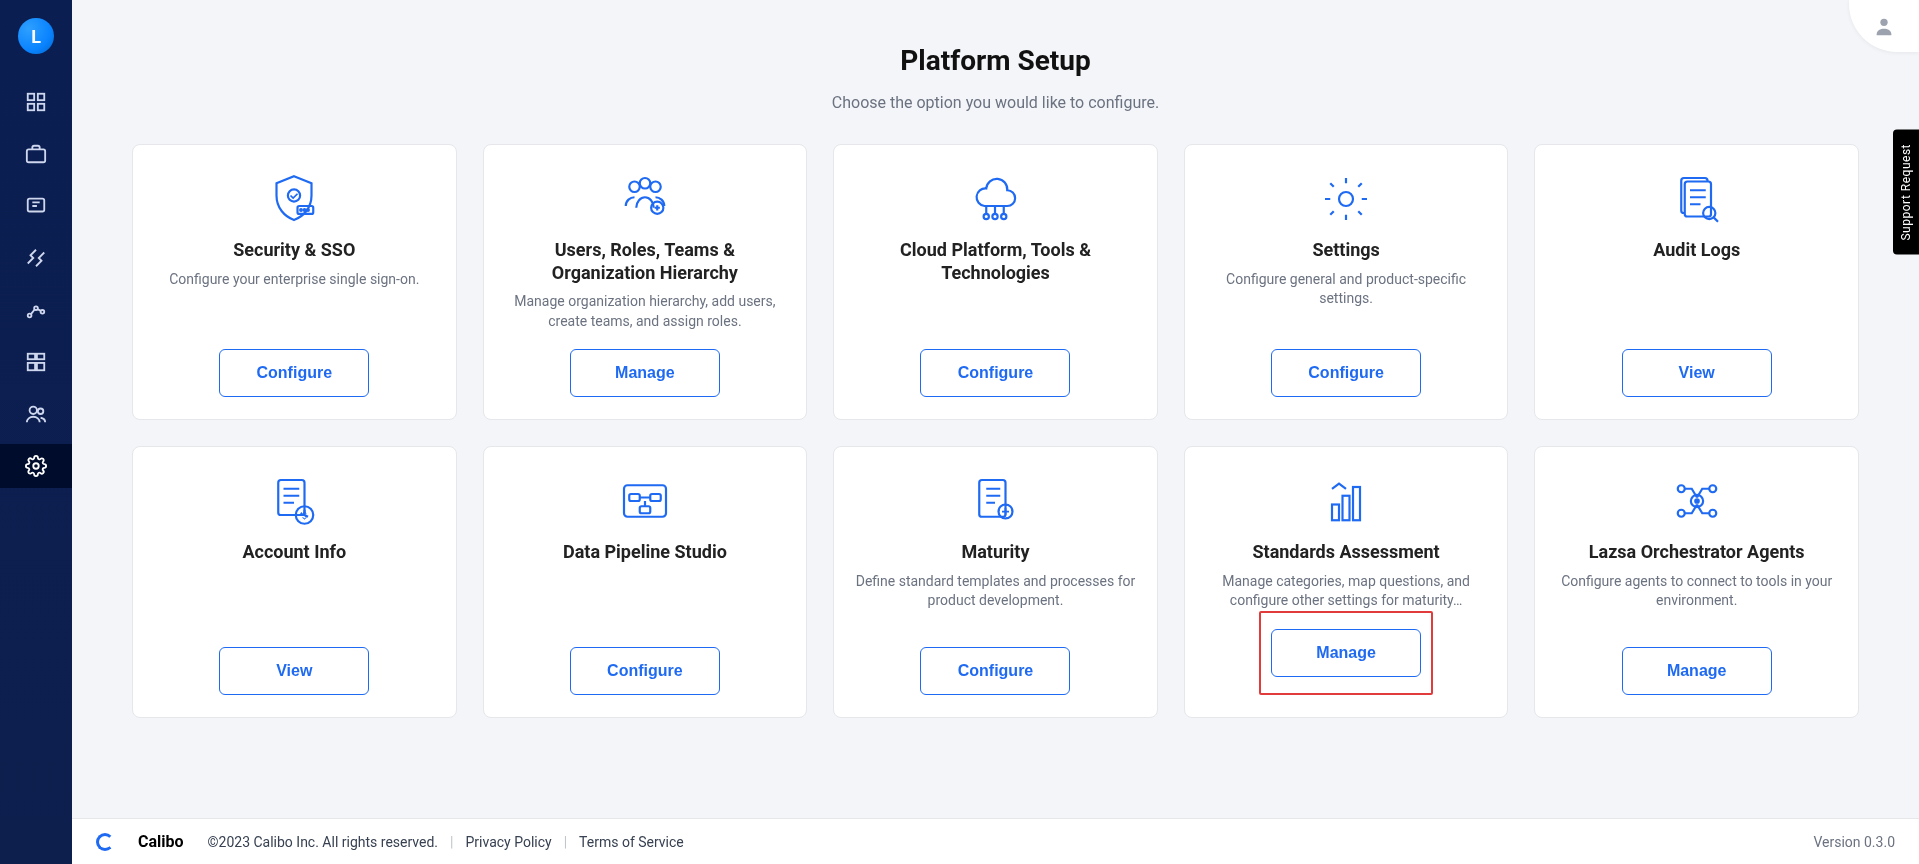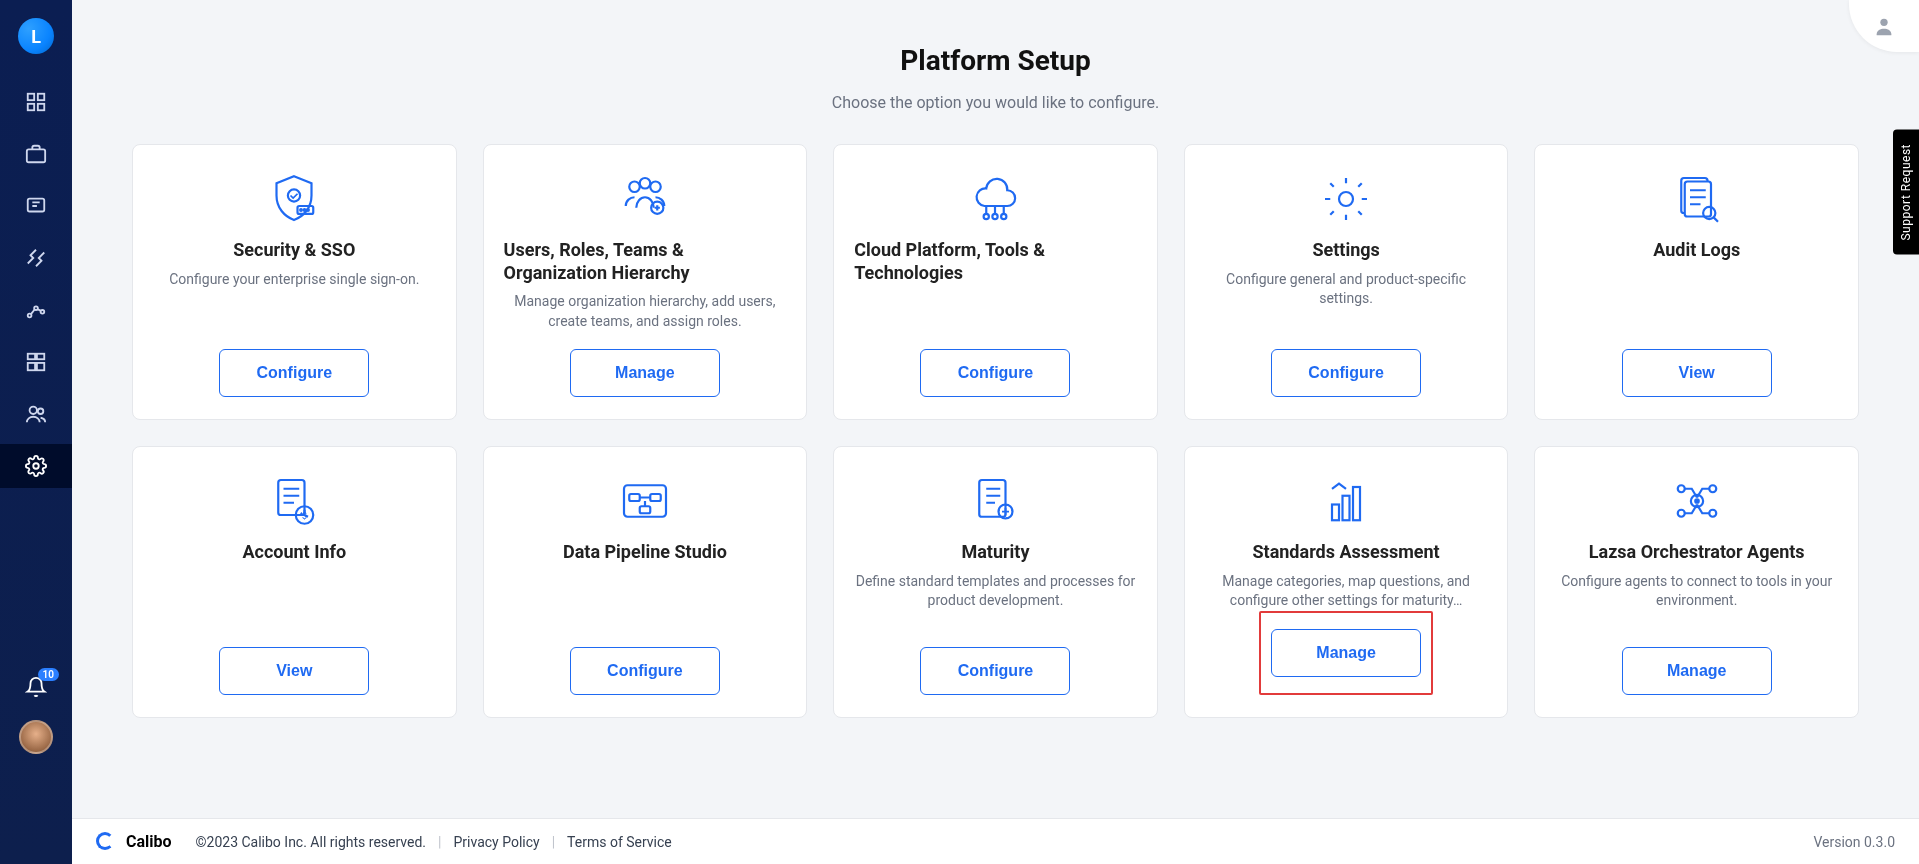--- a/index.html
+++ b/index.html
@@ -148,20 +148,21 @@
     height:56px;
     display:flex; align-items:center; justify-content:center;
     color:var(--primary-blue);
     margin-bottom:12px;
   }
   .card .card-icon svg{width:56px;height:56px;}
   .card h3{
     margin:0 0 8px;
     font-size:18px;
     font-weight:700;
+    text-align:center;
     line-height:1.25;
   }
   .card p{
     margin:0;
     font-size:14px;
     color:var(--muted);
     text-align:center;
     line-height:1.4;
   }
   .card .action{
@@ -191,21 +192,21 @@
     left:var(--sidebar-w); right:0; bottom:0;
     height:46px;
     background:#fff;
     border-top:1px solid var(--card-border);
     display:flex; align-items:center;
     padding:0 24px;
     font-size:14px;
     color:var(--footer-text);
   }
   .footer .brand{
-    display:flex; align-items:flex-start; gap:12px;
+    display:flex; align-items:flex-end; gap:24px;
     font-weight:700; font-size:16px; color:#000;
     margin-right:24px;
   }
   .footer .brand .logo-ring{
     width:18px;height:18px;border:3px solid var(--primary-blue);border-radius:50%;
     border-right-color:transparent;
   }
   .footer a{ color:var(--footer-text); text-decoration:none; }
   .footer .sep{ margin:0 12px; color:#c0c4cc; }
   .footer .version{ margin-left:auto; color:var(--muted); }
@@ -269,30 +270,20 @@
         </svg>
     </div>
     <div class="nav-item active">
       <svg viewBox="0 0 24 24" fill="none" stroke="currentColor" stroke-width="2">
           <circle cx="12" cy="12" r="3"></circle>
           <path d="M19.4 15a1.7 1.7 0 0 0 .34 1.87l.06.06a2 2 0 1 1-2.83 2.83l-.06-.06a1.7 1.7 0 0 0-1.87-.34 1.7 1.7 0 0 0-1.04 1.56V21a2 2 0 1 1-4 0v-.09a1.7 1.7 0 0 0-1.04-1.55 1.7 1.7 0 0 0-1.87.34l-.06.06a2 2 0 1 1-2.83-2.83l.06-.06A1.7 1.7 0 0 0 4.6 15a1.7 1.7 0 0 0-1.56-1.04H3a2 2 0 1 1 0-4h.09A1.7 1.7 0 0 0 4.64 8.9a1.7 1.7 0 0 0-.34-1.87l-.06-.06A2 2 0 1 1 7.07 4.14l.06.06a1.7 1.7 0 0 0 1.87.34h0A1.7 1.7 0 0 0 10.04 3V3a2 2 0 1 1 4 0v.09a1.7 1.7 0 0 0 1.04 1.55 1.7 1.7 0 0 0 1.87-.34l.06-.06a2 2 0 1 1 2.83 2.83l-.06.06a1.7 1.7 0 0 0-.34 1.87V9a1.7 1.7 0 0 0 1.56 1.04H21a2 2 0 1 1 0 4h-.09A1.7 1.7 0 0 0 19.4 15z"></path>
         </svg>
     </div>
   </nav>
 
-  <div class="bottom">
-    <div class="bell-wrap">
-      <svg viewBox="0 0 24 24" fill="none" stroke="currentColor" stroke-width="2">
-          <path d="M18 8a6 6 0 1 0-12 0c0 7-3 9-3 9h18s-3-2-3-9"></path>
-          <path d="M13.7 21a2 2 0 0 1-3.4 0"></path>
-        </svg>
-      <span class="badge">10</span>
-    </div>
-    <div class="avatar"></div>
-  </div>
 </aside>
 
 <div class="top-right-corner">
   <svg viewBox="0 0 24 24" fill="currentColor">
       <circle cx="12" cy="8" r="4"></circle>
       <path d="M4 21c0-4 4-6 8-6s8 2 8 6v1H4z"></path>
     </svg>
 </div>
 
 <div class="support-tab">Support Request</div>

